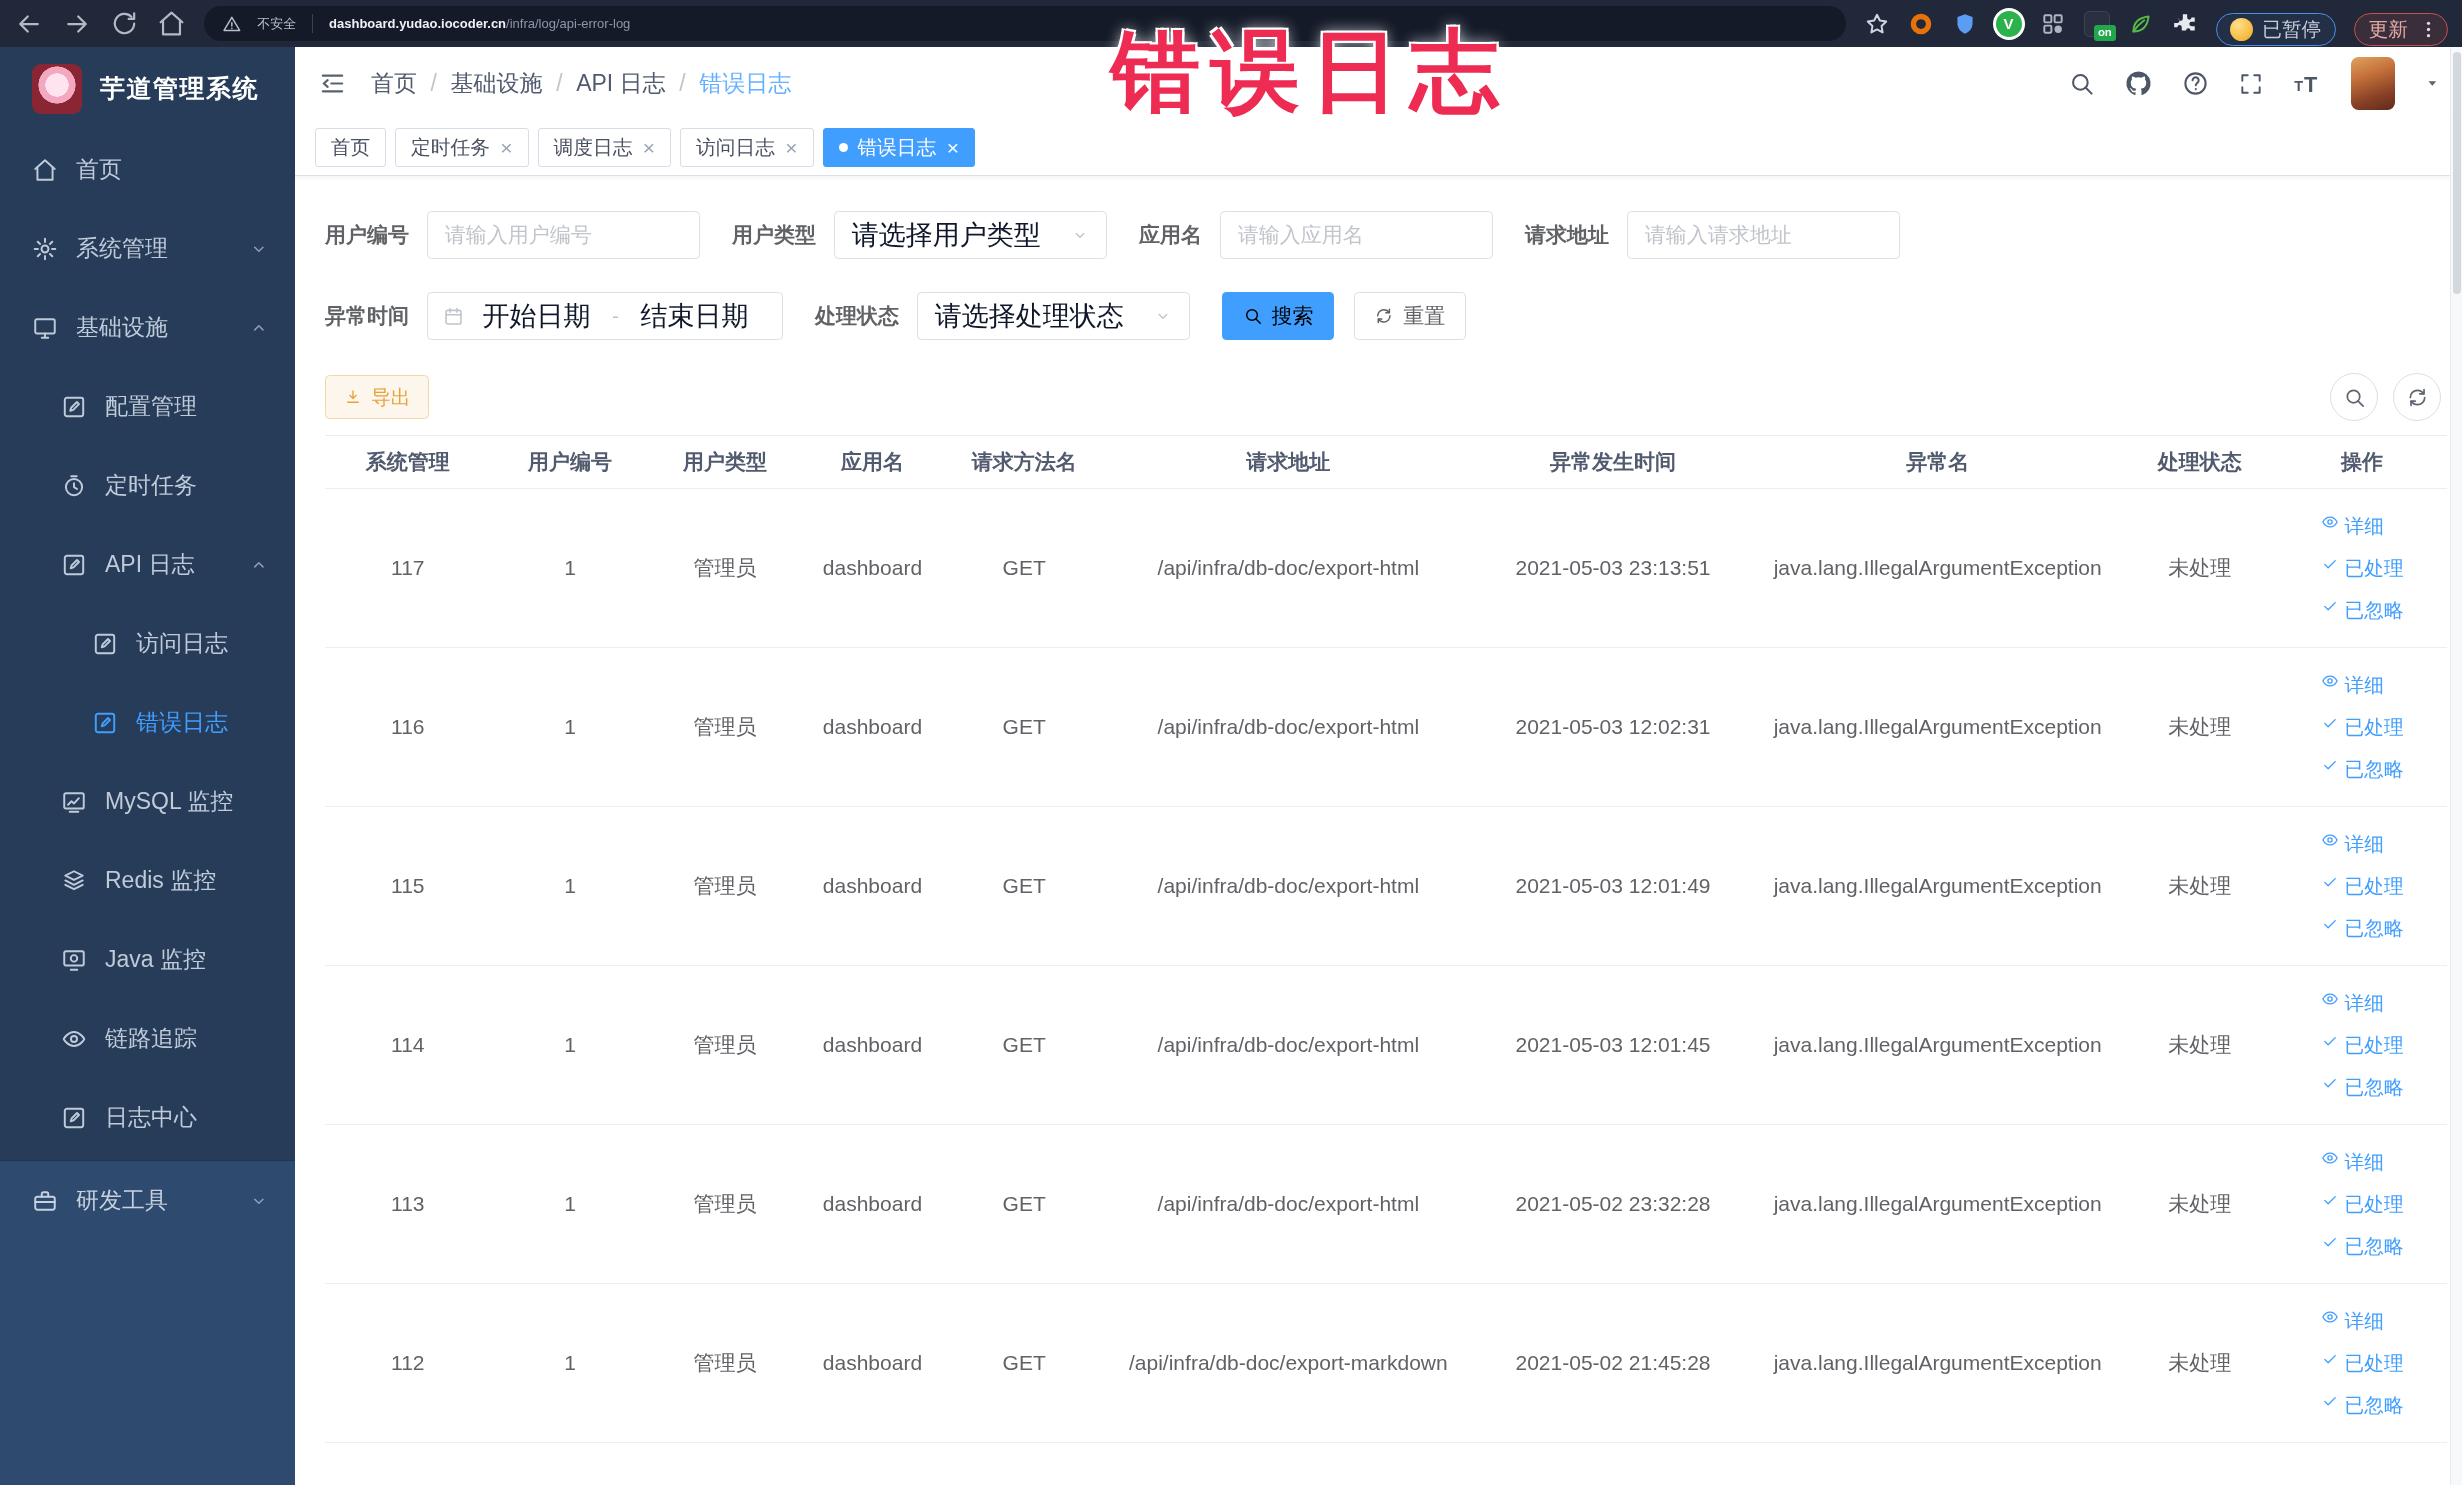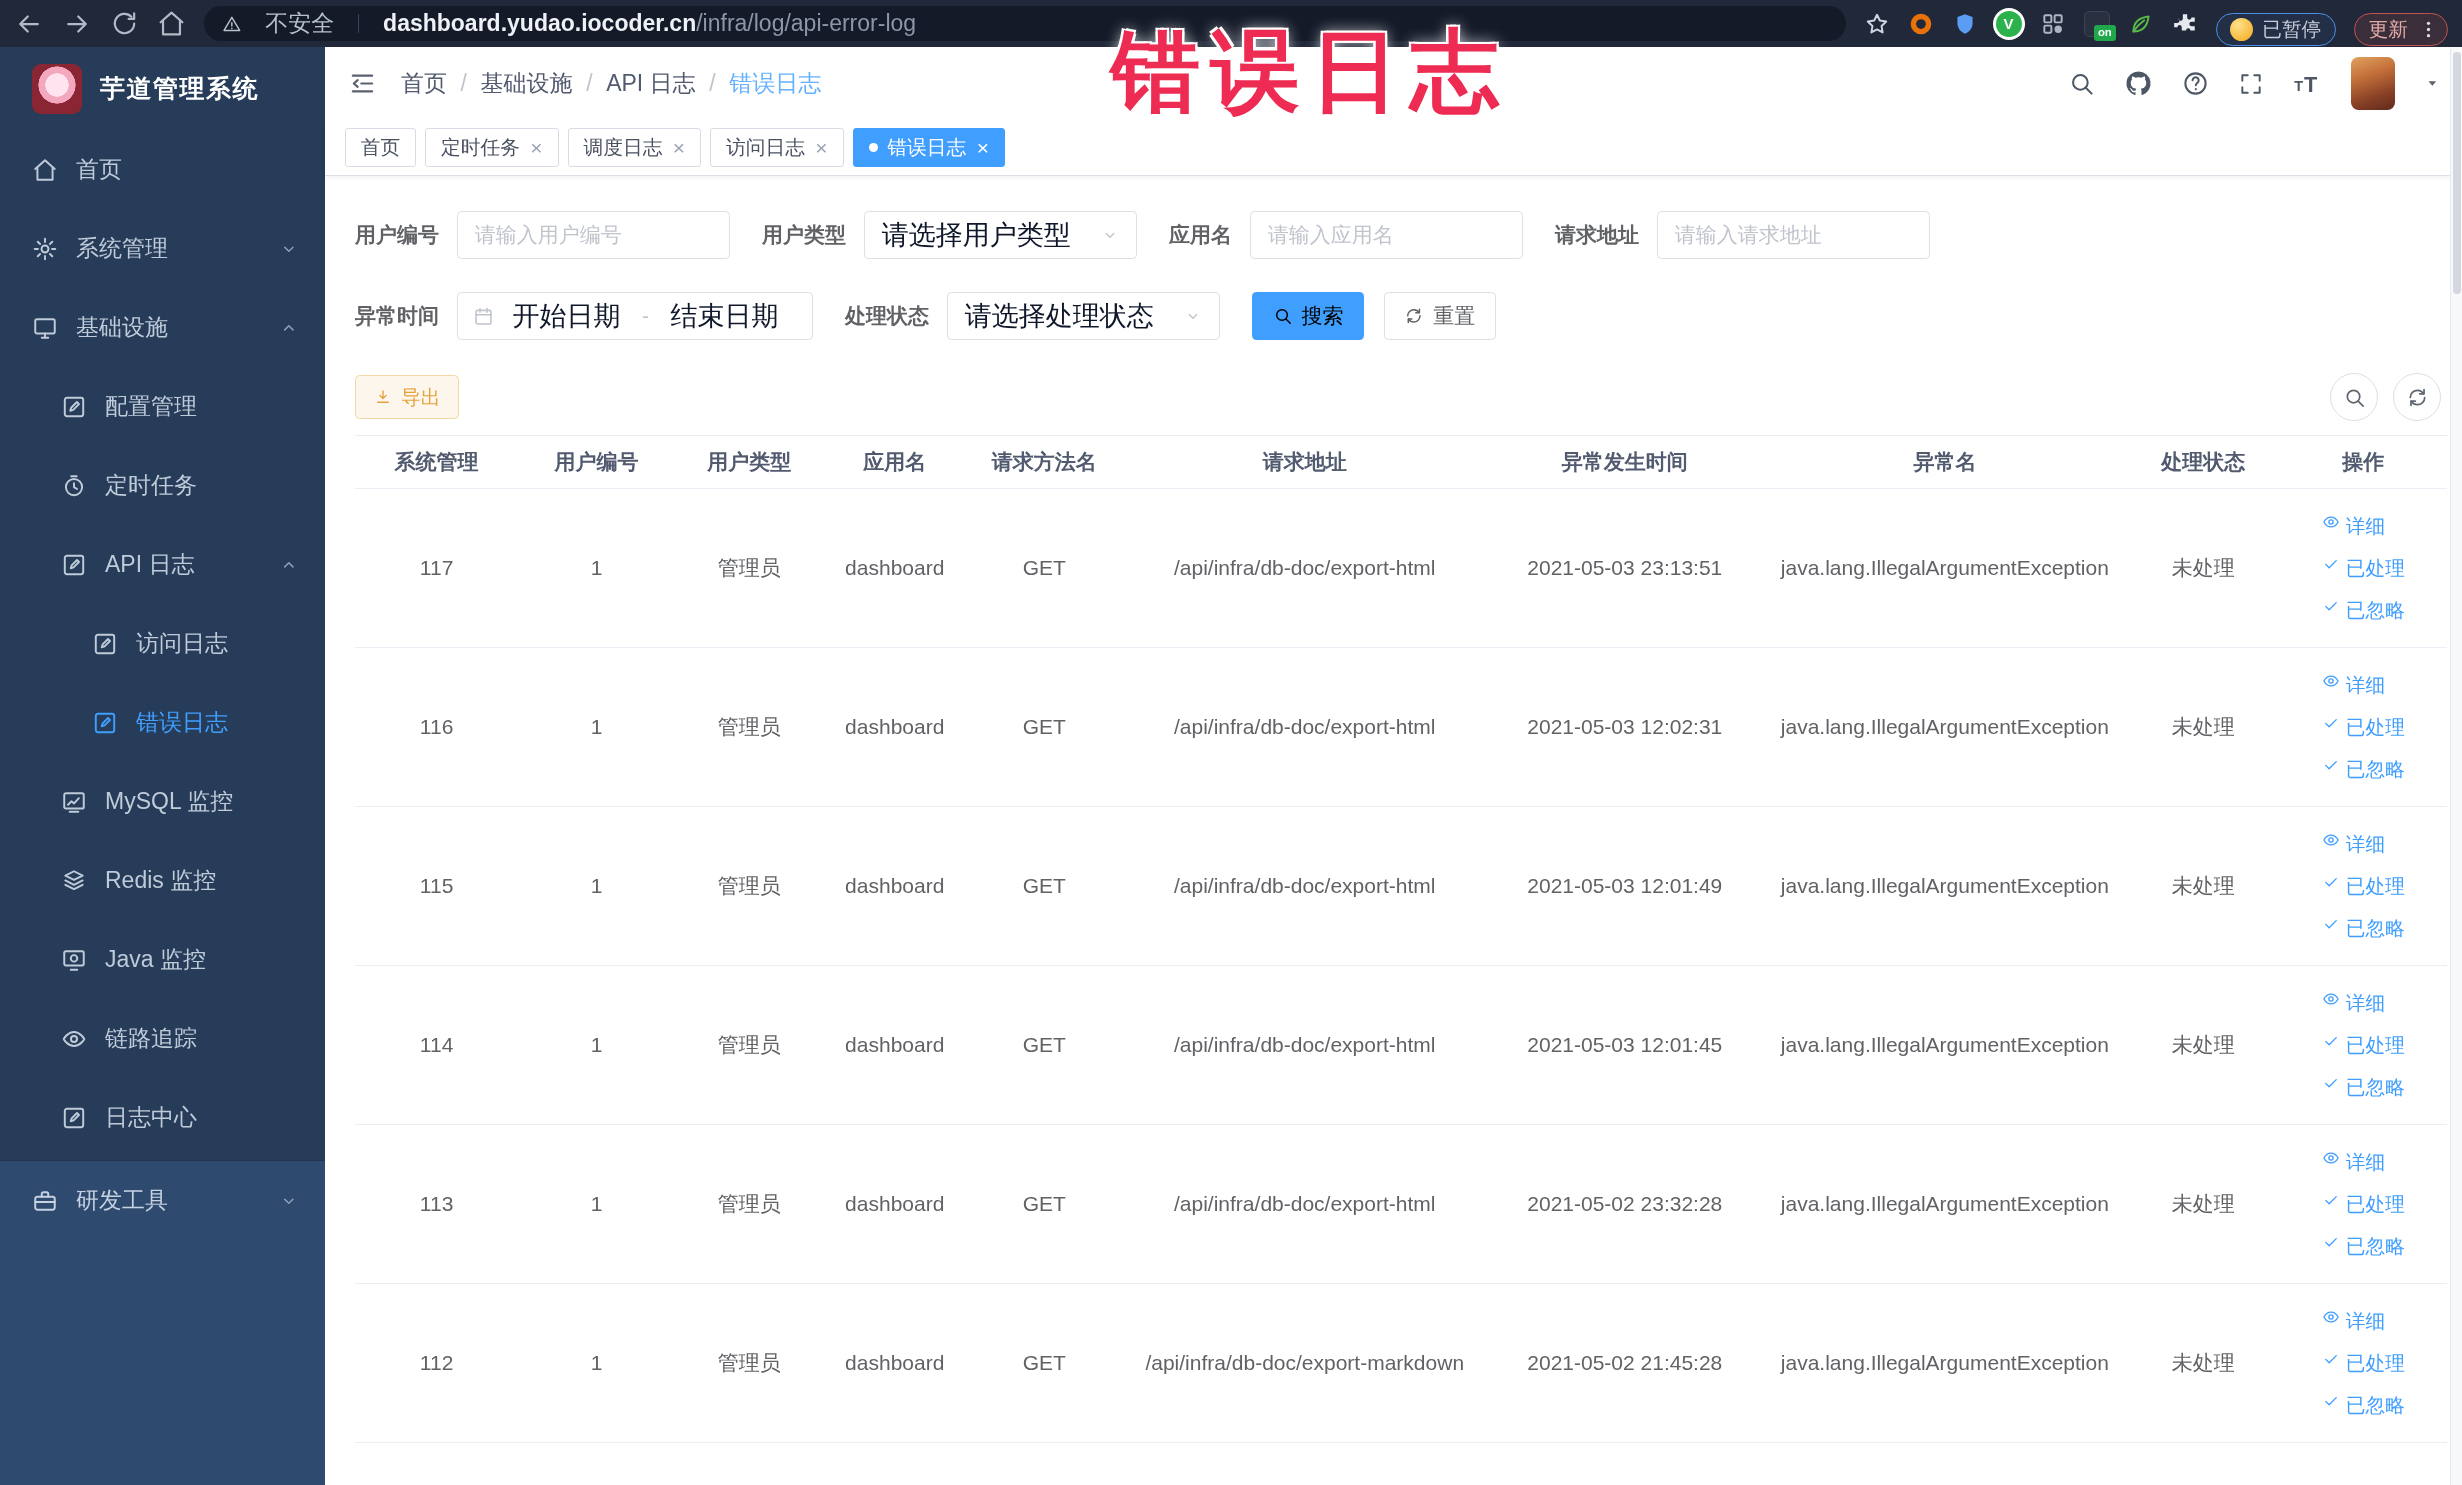--- a/index.html
+++ b/index.html
@@ -9,21 +9,21 @@
   
   .ic { display:inline-flex; flex:none; }
   .ic svg { width:100%; height:100%; }
   .ic22{width:16.7px;height:16.7px}.ic24{width:18px;height:18px}.ic26{width:19.7px;height:19.7px}
   .ic28{width:21px;height:21px}.ic30{width:23px;height:23px}.ic34{width:26px;height:26px}
   .ic36{width:27px;height:27px}.ic38{width:29px;height:29px}.ic40{width:30px;height:30px}
 
   
   .chrome { height:47px; background:#202839; display:flex; align-items:center; padding:0 13.6px; gap:18px; }
   .chrome .nav { color:#b3bac6; }
-  .urlbar { flex:1; min-width:0; height:35px; background:#141a28; border-radius:17.4px; display:flex; align-items:center; padding:0 18px; gap:24px; font-size:23px; }
+  .urlbar { flex:1; min-width:0; height:35px; background:#141a28; border-radius:17.4px; display:flex; align-items:center; padding:0 18px; gap:16px; font-size:13px; }
   .urlbar .warn { color:#b7bfcc; }
   .sec { color:#b7bfcc; }
   .url-div { width:0.8px; height:19.7px; background:#3a4355; }
   .host { color:#eef1f6; font-weight:700; }
   .path { color:#8d96a8; }
   .chrome-ext { display:flex; align-items:center; gap:18px; }
   .star-ic { color:#cfd5e0; }
   .ext { position:relative; display:inline-flex; }
   .ext-donut { color:#e8710a; }
   .ext-shield { color:#5b9cf5; }
@@ -34,21 +34,21 @@
   .onbox { width:26px; height:26px; border-radius:5.3px; background:#2a3040; border:0.8px solid #3c4456; }
   .onbadge { position:absolute; right:-6px; bottom:-4.5px; background:#21a84b; color:#fff; font-size:11.4px; line-height:1; padding:2.3px 3.8px; border-radius:3px; font-weight:700; }
   .pill { height:33px; border-radius:16.7px; display:flex; align-items:center; gap:9px; padding:0 13.6px; font-size:19.7px; white-space:nowrap;margin-top:12px; }
   .paused { border:1.5px solid #4d8fe8; color:#c6cdd9; background:rgba(77,143,232,.08); }
   .emoji { width:23px; height:23px; border-radius:50%; background:radial-gradient(circle at 35% 30%, #ffe08a, #f5b93c 70%, #d99a22); }
   .update { border:1.5px solid #c4524d; color:#e2aaa6; background:rgba(196,82,77,.16); padding-right:7.6px; }
   .update .kebab { color:#d8dde6; }
 
   
   .app { display:flex; height:1439px; }
-  .sidebar { width:325px; flex:none; background:#2e4a6e; display:flex; flex-direction:column; }
+  .sidebar { width:295px; flex:none; background:#2e4a6e; display:flex; flex-direction:column; }
   .menu-dark { background:#263c59; padding-bottom:3px; }
   .menu-light { flex:1; border-top:0.8px solid rgba(0,0,0,.28); }
   .logo { height:83px; display:flex; align-items:center; gap:18px; padding-left:32px; cursor:pointer; }
   .logo-img { width:50px; height:50px; border-radius:9px; flex:none;
     background: radial-gradient(circle at 50% 42%, #ffe3ee 0 30%, #f3a8c0 31% 48%, #8a2634 49%), #8a2634; }
   .logo-title { color:#fff; font-size:25px; font-weight:700; letter-spacing:1.5px; white-space:nowrap; }
   .menu-item { height:79px; display:flex; align-items:center; gap:18px; color:#bfcbd9; font-size:23px; cursor:pointer; white-space:nowrap; }
   .lvl1{padding-left:32px}.lvl2{padding-left:61px}.lvl3{padding-left:92px}
   .menu-item .arrow { margin-left:auto; margin-right:26px; color:#8fa0b8; }
   .menu-item.active { color:#409eff; }

